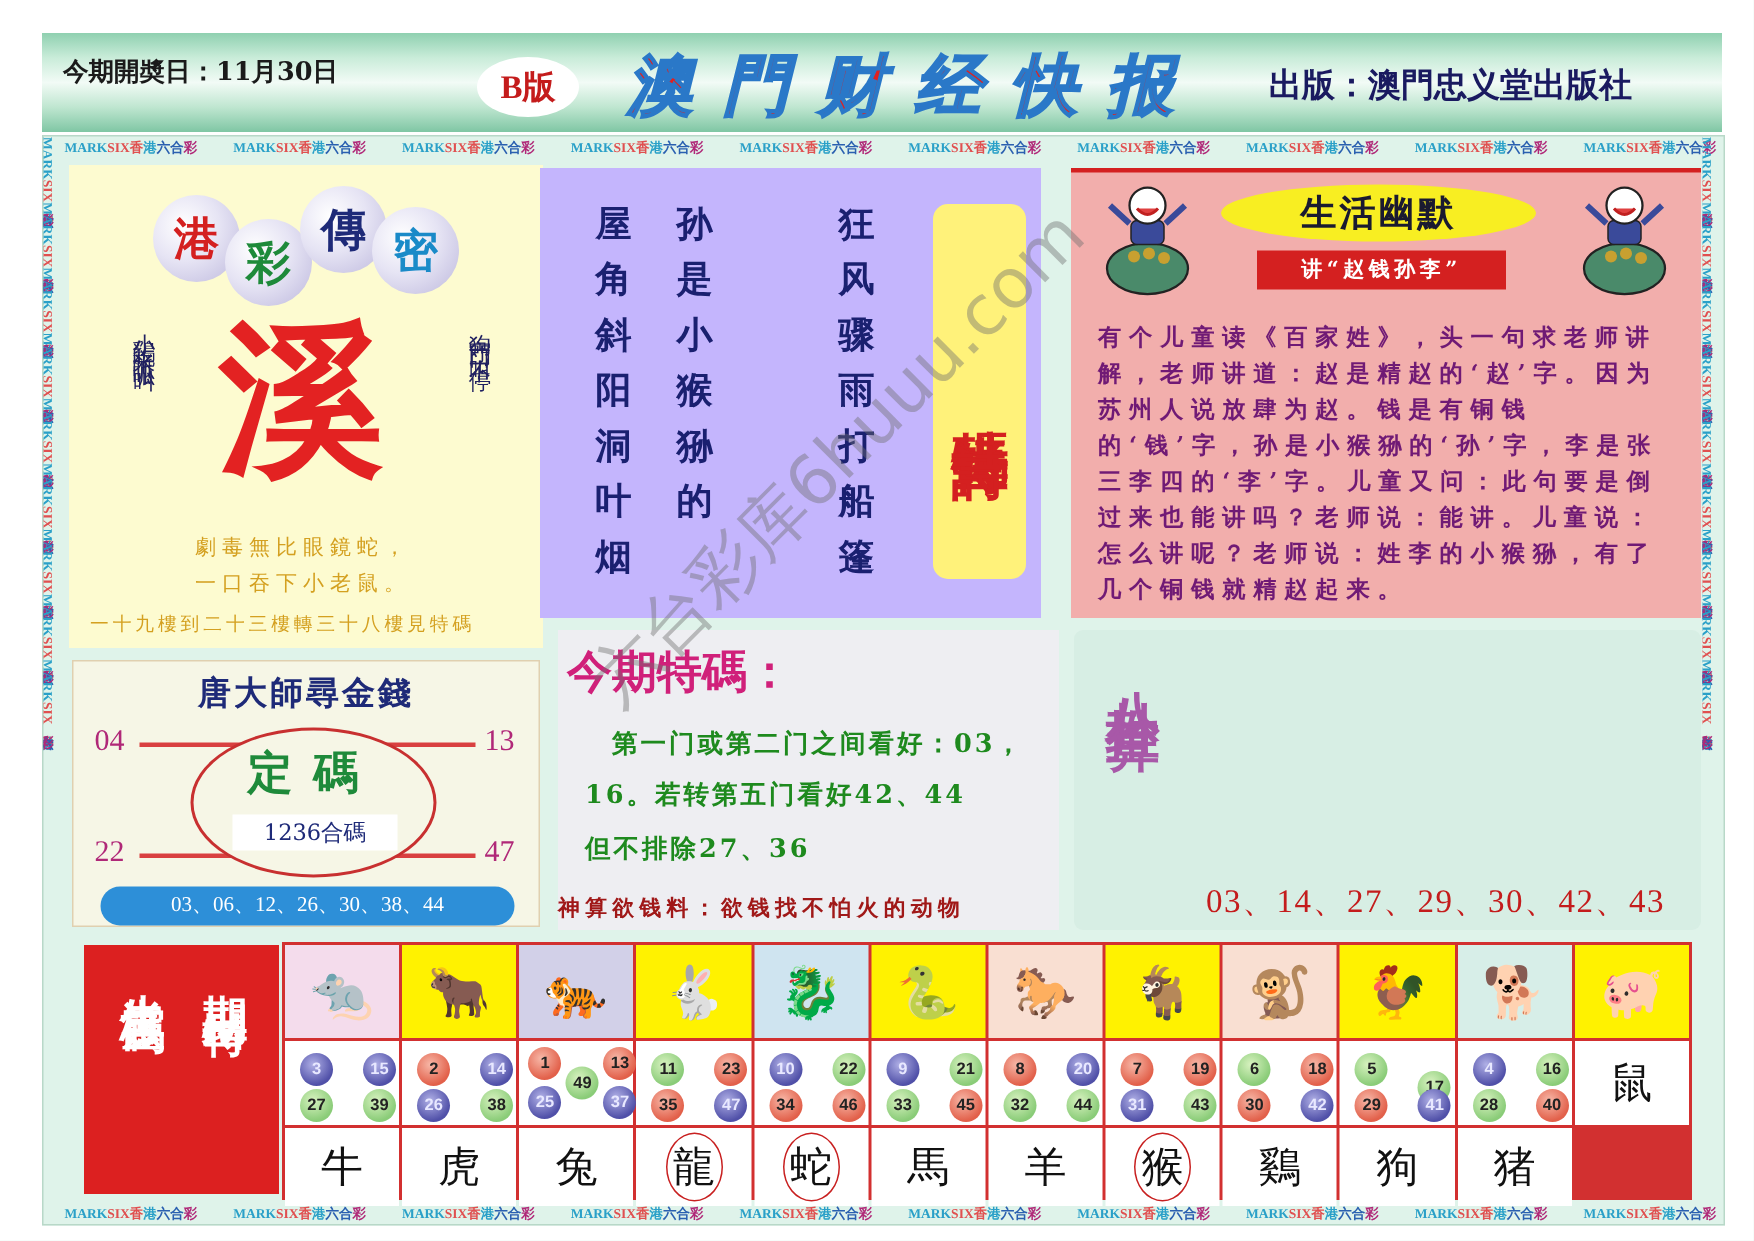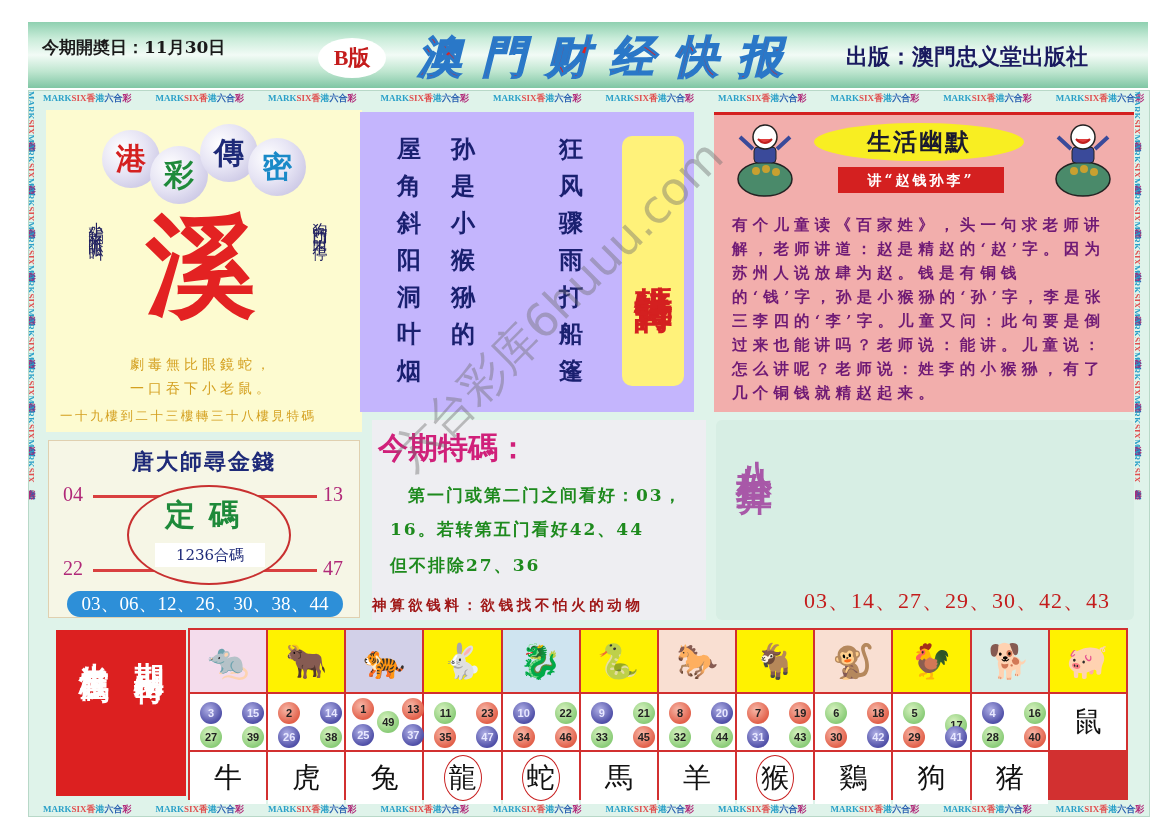--- a/index.html
+++ b/index.html
@@ -41,21 +41,21 @@
 
   
   .ptang{left:48px;top:440px;width:312px;height:178px;background:#f6f6e6;border:1px solid #e0d0b0}
   .tang-title{left:0;width:100%;top:6px;text-align:center;font-size:22px;font-weight:bold;color:#1e2a78;letter-spacing:2px}
   .tnum{font-size:20px;color:#b02878;font-family:"Liberation Serif",serif}
   .tline{height:3px;background:#d94040}
   .ellipse{left:78px;top:44px;width:164px;height:100px;border:2.5px solid #c83030;border-radius:50%;background:#f6f6e6}
   .ding{left:0;width:100%;top:8px;text-align:center;font-size:30px;font-weight:bold;color:#1e8a3a;letter-spacing:14px}
   .heima{left:26px;top:56px;width:110px;height:24px;background:#fff;text-align:center;font-size:15px;color:#1e2a78;line-height:24px}
   .tang-nums{left:18px;top:150px;width:276px;height:26px;border-radius:14px;background:#2d8fd8;color:#fff;
-    font-size:19px;text-align:center;line-height:26px;font-family:"Liberation Serif",serif}
+    font-size:14px;text-align:center;line-height:26px;font-family:"Liberation Serif",serif}
 
   
   .p2{left:360px;top:112px;width:334px;height:300px;background:#c4b5fd}
   .pcol{position:absolute;top:18px;font-size:24px;font-weight:bold;color:#1a2070;line-height:37px;width:30px;text-align:center;font-family:"DejaVu Serif",serif}
   .tm-box{left:262px;top:24px;width:62px;height:250px;background:#fff27a;border-radius:10px;
     writing-mode:vertical-rl;font-size:38px;color:#d42020;font-weight:bold;display:flex;align-items:center;justify-content:center;letter-spacing:2px}
 
   
   .p3{left:714px;top:112px;width:420px;height:300px;background:#f2aeac;border-top:3px solid #d42020}
   .humor-oval{left:100px;top:8px;width:210px;height:38px;border-radius:50%;background:#f8ee22;

